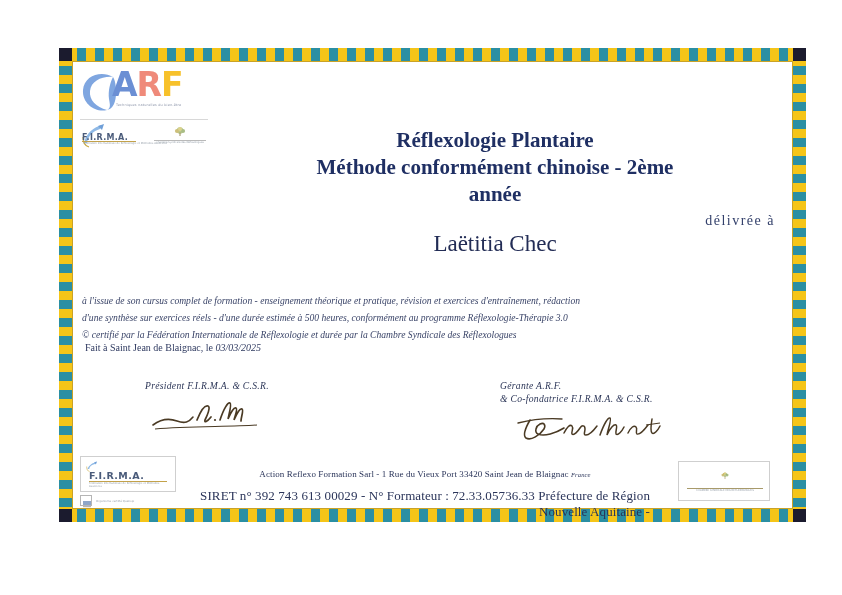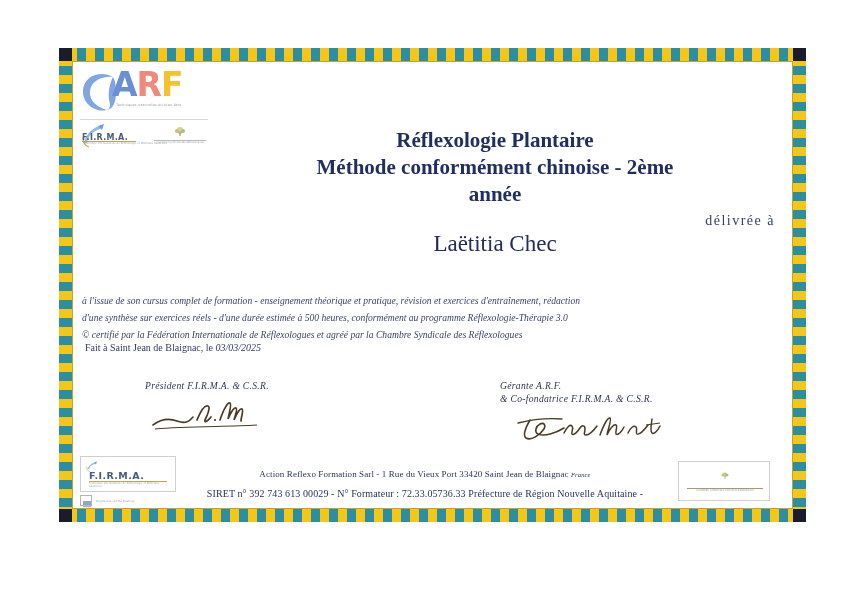--- a/index.html
+++ b/index.html
@@ -321,22 +321,23 @@
     text-align: center;
     color: #2a3459;
   }
   .footer-l1 {
     font-size: 9px;
     letter-spacing: 0.1px;
   }
   .footer-l1 .fr { font-size: 6.6px; font-style: italic; }
   .footer-l2 {
     margin-top: 9px;
-    font-size: 10px;
+    font-size: 13px;
     letter-spacing: 0.1px;
+    text-align: right;
   }
 
   .footer-logo-right {
     position: absolute;
     left: 618px; top: 400px;
     width: 92px;
   }
   .seal-box {
     width: 92px; height: 40px;
     border: 1px solid #cfcfcf;
@@ -418,21 +419,21 @@
       <div>Méthode conformément chinoise - 2ème</div>
       <div>année</div>
     </div>
 
     <div class="delivree">délivrée à</div>
     <div class="recipient">Laëtitia Chec</div>
 
     <div class="body-text">
       <span class="line">à l'issue de son cursus complet de formation - enseignement théorique et pratique, révision et exercices d'entraînement, rédaction</span>
       <span class="line">d'une synthèse sur exercices réels -   d'une durée estimée à 500 heures, conformément au programme Réflexologie-Thérapie 3.0</span>
-      <span class="line">© certifié par la Fédération Internationale de Réflexologues et agréé par la Chambre Syndicale des Réflexologues</span>
+      <span class="line">© certifié par la Fédération Internationale de Réflexologie et durée par la Chambre Syndicale des Réflexologues</span>
     </div>
 
     <div class="date-line">
       <span>Fait à Saint Jean de Blaignac, le</span>
       <span class="dt">03/03/2025</span>
     </div>
 
     <div class="sig-left">
       <div class="sig-role">Président F.I.R.M.A. &amp; C.S.R.</div>
       <div class="sig-mark">

